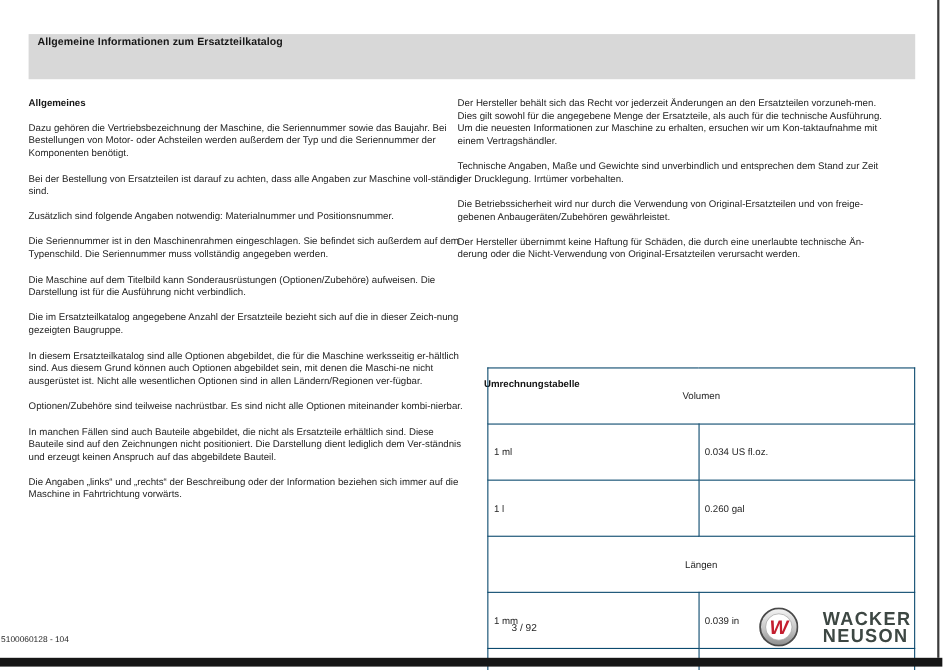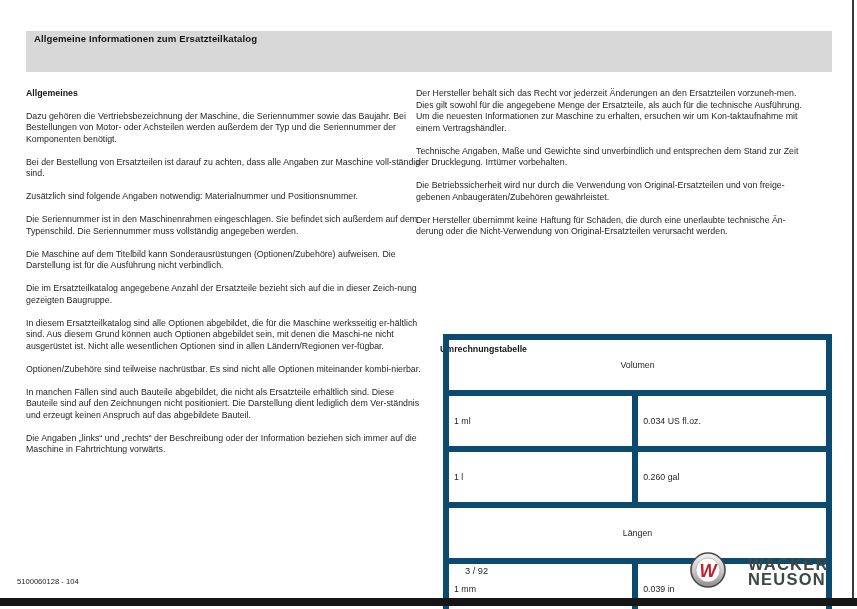--- a/index.html
+++ b/index.html
@@ -25,26 +25,26 @@
 
   .table-heading {
     position:absolute; left:440px; top:310px; width:393px;
     font-size:8.8px; font-weight:bold; color:#161616;margin-top:34px;
   }
   table.conv {
     position:absolute; left:443px; top:334px; width:389px;
     border-collapse:collapse; font-size:8.8px; color:#1f1f1f;
   }
   table.conv td {
-    border:6px solid #0c4a6e; padding:20px 5px; height:16.7px; vertical-align:middle;
+    border:1px solid #0c4a6e; padding:20px 5px; height:16.7px; vertical-align:middle;
   }
   table.conv td.section { text-align:center; }
   table.conv td.metric { width:49.4%;margin-left:12px; }
 
-  .doc-number { position:absolute; left:17px; top:577px; font-size:7.6px; color:#242424; }
+  .doc-number { position:absolute; left:1px; top:577px; font-size:7.6px; color:#242424; }
   .page-indicator { position:absolute; left:368px; top:566px; width:120px; text-align:right; font-size:9.2px; color:#1f1f1f; }
 
   .brand { position:absolute; left:690px; top:552px; display:flex; align-items:center; }
   .brand-emblem { width:36px; height:36px; display:block; }
   .brand-text {
     margin-left:22px; font-weight:bold; font-size:16.5px; line-height:14.5px;
     letter-spacing:1.2px; color:#3d4743; transform:scaleY(1.04); transform-origin:top left;
   }
 </style>
 </head>

